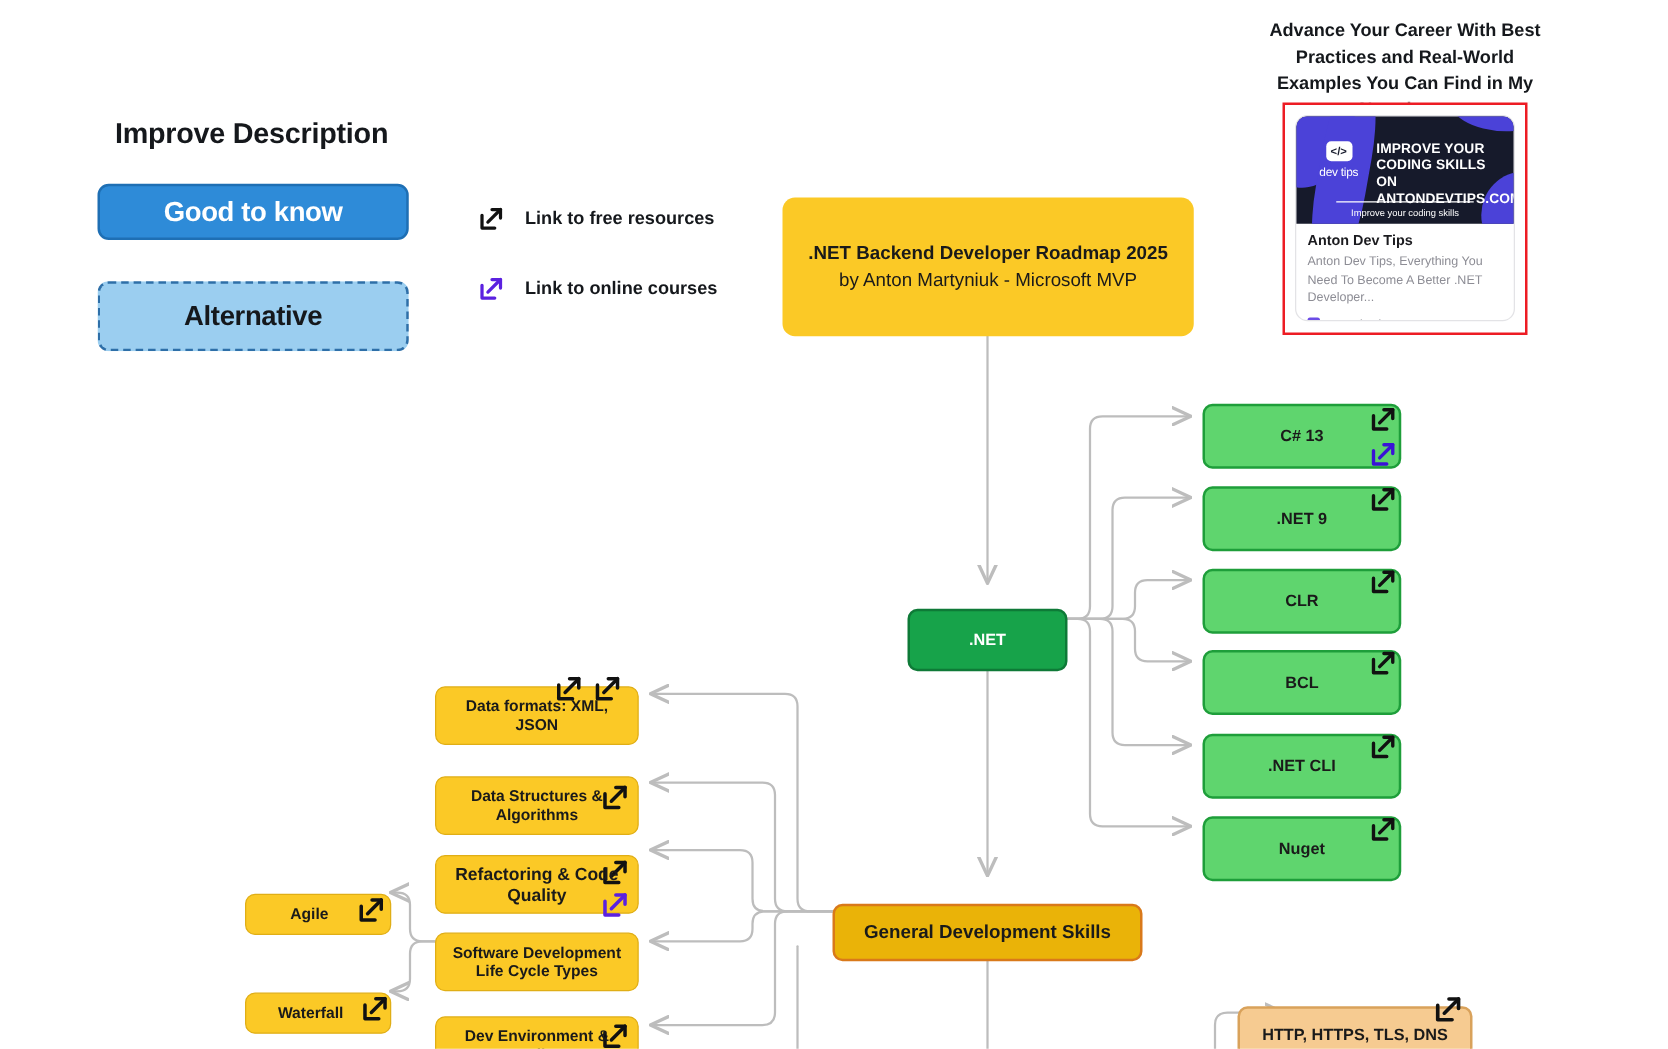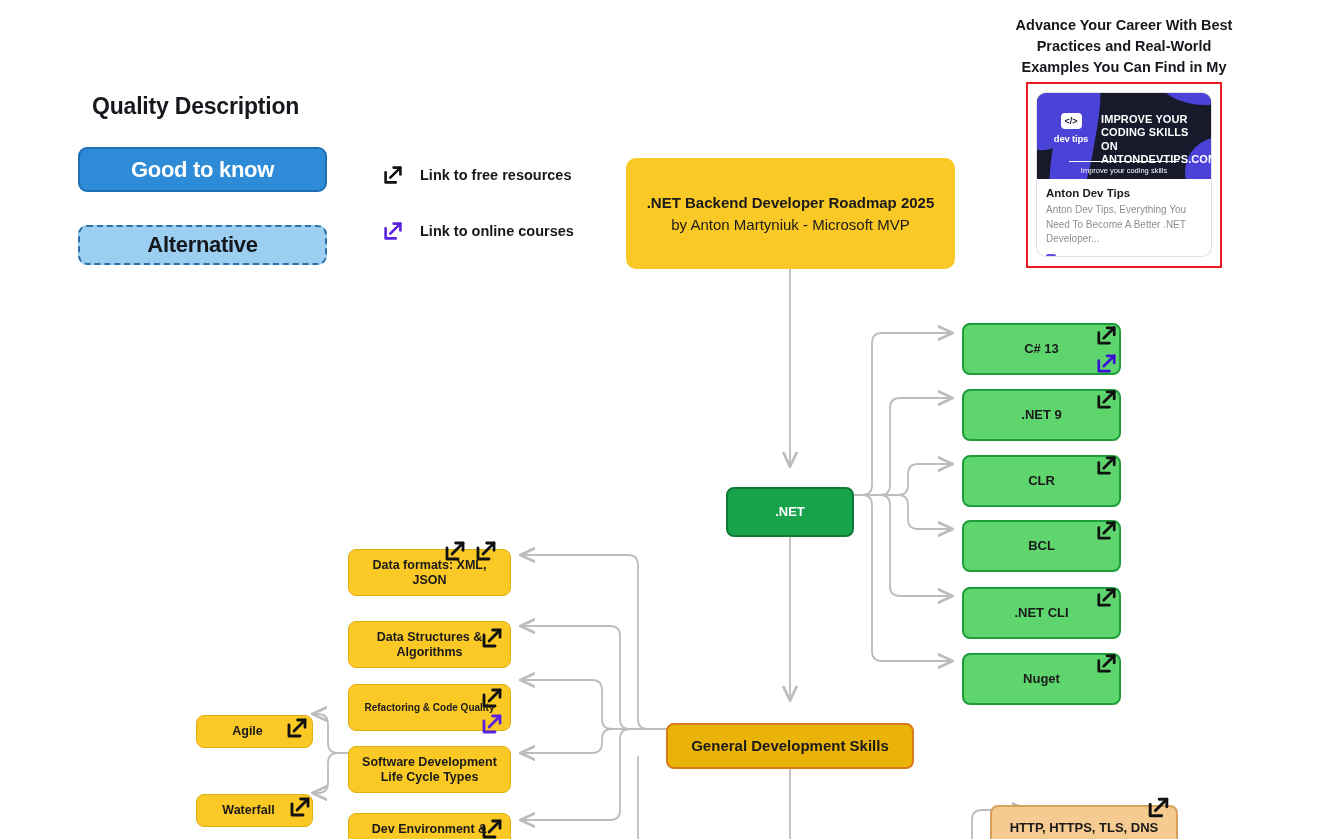--- a/index.html
+++ b/index.html
@@ -67,21 +67,21 @@
     border-radius:8px 8px 0 0;
   }
   .nl-blob{position:absolute;background:#4B42D8;border-radius:50%;}
   .nl-logo{
     position:absolute;left:11px;top:20px;width:46px;text-align:center;color:#fff;z-index:2;
   }
   .nl-logo .sq{
     width:21px;height:16px;margin:0 auto 4px auto;background:#fff;border-radius:4px;
     color:#161A2B;font-size:9px;font-weight:700;line-height:16px;
   }
-  .nl-logo .tg{font-size:9.5px;font-weight:700;letter-spacing:-0.2px;}
+  .nl-logo .tg{font-size:9.5px;font-weight:400;letter-spacing:-0.2px;}
   .nl-btext{
     position:absolute;left:64px;top:20px;right:6px;color:#ffffff;font-size:11px;
     font-weight:700;line-height:1.22;letter-spacing:0.1px;z-index:2;
   }
   .nl-sub{
     position:absolute;left:0;right:0;bottom:4px;text-align:center;color:#ffffff;
     font-size:7.5px;z-index:2;
   }
   .nl-rule{
     position:absolute;left:50%;transform:translateX(-50%);bottom:17px;width:110px;height:1.5px;
@@ -131,27 +131,27 @@
 
       <path d="M348,753 L338,753 Q328,753 328,743 L328,724 Q328,714 318,714 L313,714" marker-end="url(#ahl)"></path>
       <path d="M348,753 L338,753 Q328,753 328,763 L328,783 Q328,793 318,793 L313,793" marker-end="url(#ahl)"></path>
 
       <path d="M972,839 L972,820 Q972,810 982,810 L1026,810" marker-end="url(#ah)"></path>
 
       <path d="M638,757 L638,839"></path>
     </g>
   </svg>
 
-  <div class="legend-title" style="left:92px;top:93px;">Quality Description</div>
+  <div class="legend-title" style="left:92px;top:93px;">Improve Description</div>
 
   <div class="chip chip-good" style="left:78px;top:147px;width:249px;height:45px;text-align:right;">
     <span>Good to know</span>
   </div>
 
-  <div class="chip chip-alt" style="left:78px;top:225px;width:249px;height:40px;">
+  <div class="chip chip-alt" style="left:78px;top:225px;width:249px;height:56px;">
     <span>Alternative</span>
   </div>
 
   <div class="legend-row" style="left:376px;top:158px;">
     <span class="lnk">
       <svg width="24" height="24" viewBox="0 0 24 24" fill="none" stroke="#111111" stroke-width="2.6" stroke-linecap="round" stroke-linejoin="round">
         <path d="M4.6 9.2 L4.6 19.4 L14.8 19.4"></path>
           <path d="M9.3 14.7 L19.4 4.6"></path>
           <path d="M12.6 4.6 L19.4 4.6 L19.4 11.4"></path>
       </svg>
@@ -306,21 +306,21 @@
     <span class="label">Data Structures &amp; Algorithms</span>
     <span class="lnk" style="right:2px;top:-1px;">
       <svg width="26" height="26" viewBox="0 0 24 24" fill="none" stroke="#111111" stroke-width="2.6" stroke-linecap="round" stroke-linejoin="round">
         <path d="M4.6 9.2 L4.6 19.4 L14.8 19.4"></path>
           <path d="M9.3 14.7 L19.4 4.6"></path>
           <path d="M12.6 4.6 L19.4 4.6 L19.4 11.4"></path>
       </svg>
     </span>
   </div>
 
-  <div class="node n-yellow" style="left:348px;top:667px;width:163px;height:47px;font-size:10px;">
+  <div class="node n-yellow" style="left:348px;top:667px;width:163px;height:47px;font-size:14px;">
     <span class="label">Refactoring &amp; Code Quality</span>
     <span class="lnk" style="right:2px;top:-4px;">
       <svg width="26" height="26" viewBox="0 0 24 24" fill="none" stroke="#111111" stroke-width="2.6" stroke-linecap="round" stroke-linejoin="round">
         <path d="M4.6 9.2 L4.6 19.4 L14.8 19.4"></path>
           <path d="M9.3 14.7 L19.4 4.6"></path>
           <path d="M12.6 4.6 L19.4 4.6 L19.4 11.4"></path>
       </svg>
     </span>
     <span class="lnk" style="right:2px;top:22px;">
       <svg width="26" height="26" viewBox="0 0 24 24" fill="none" stroke="#5B21E0" stroke-width="2.6" stroke-linecap="round" stroke-linejoin="round">

